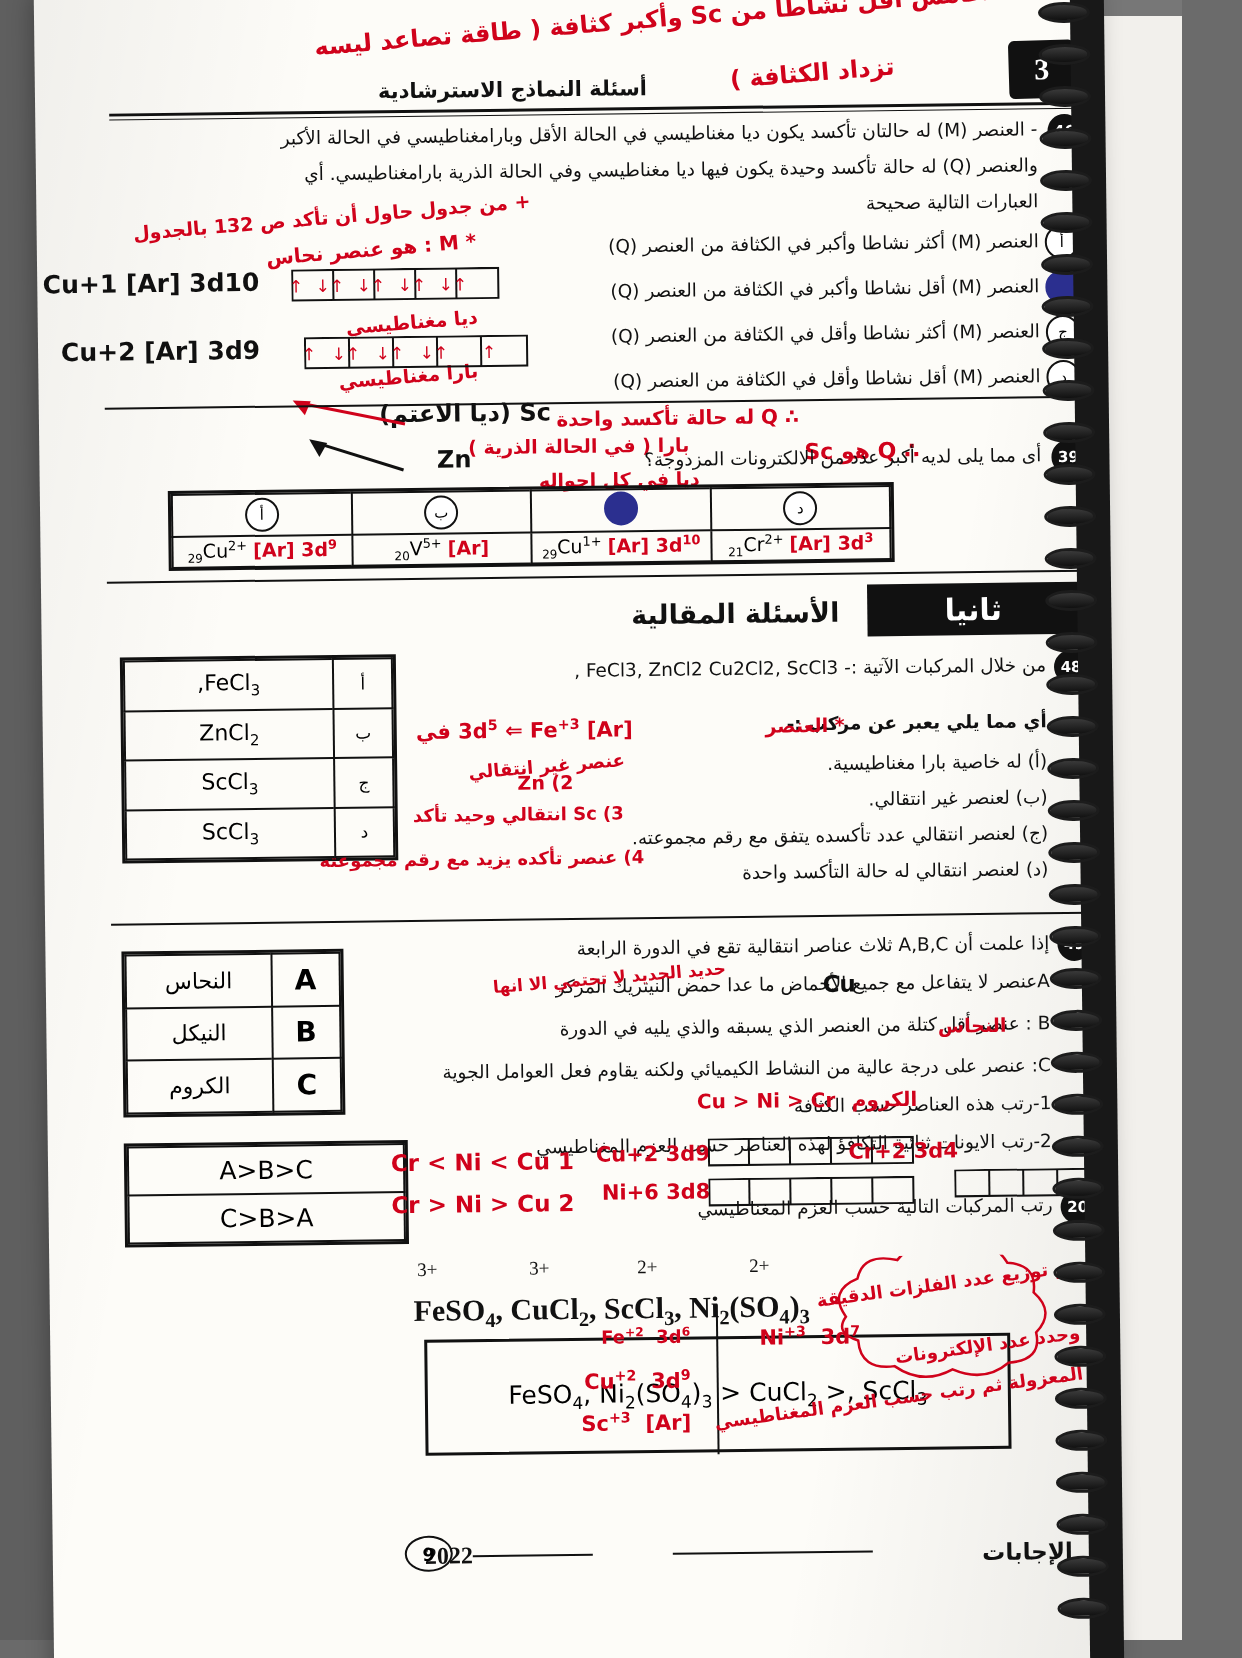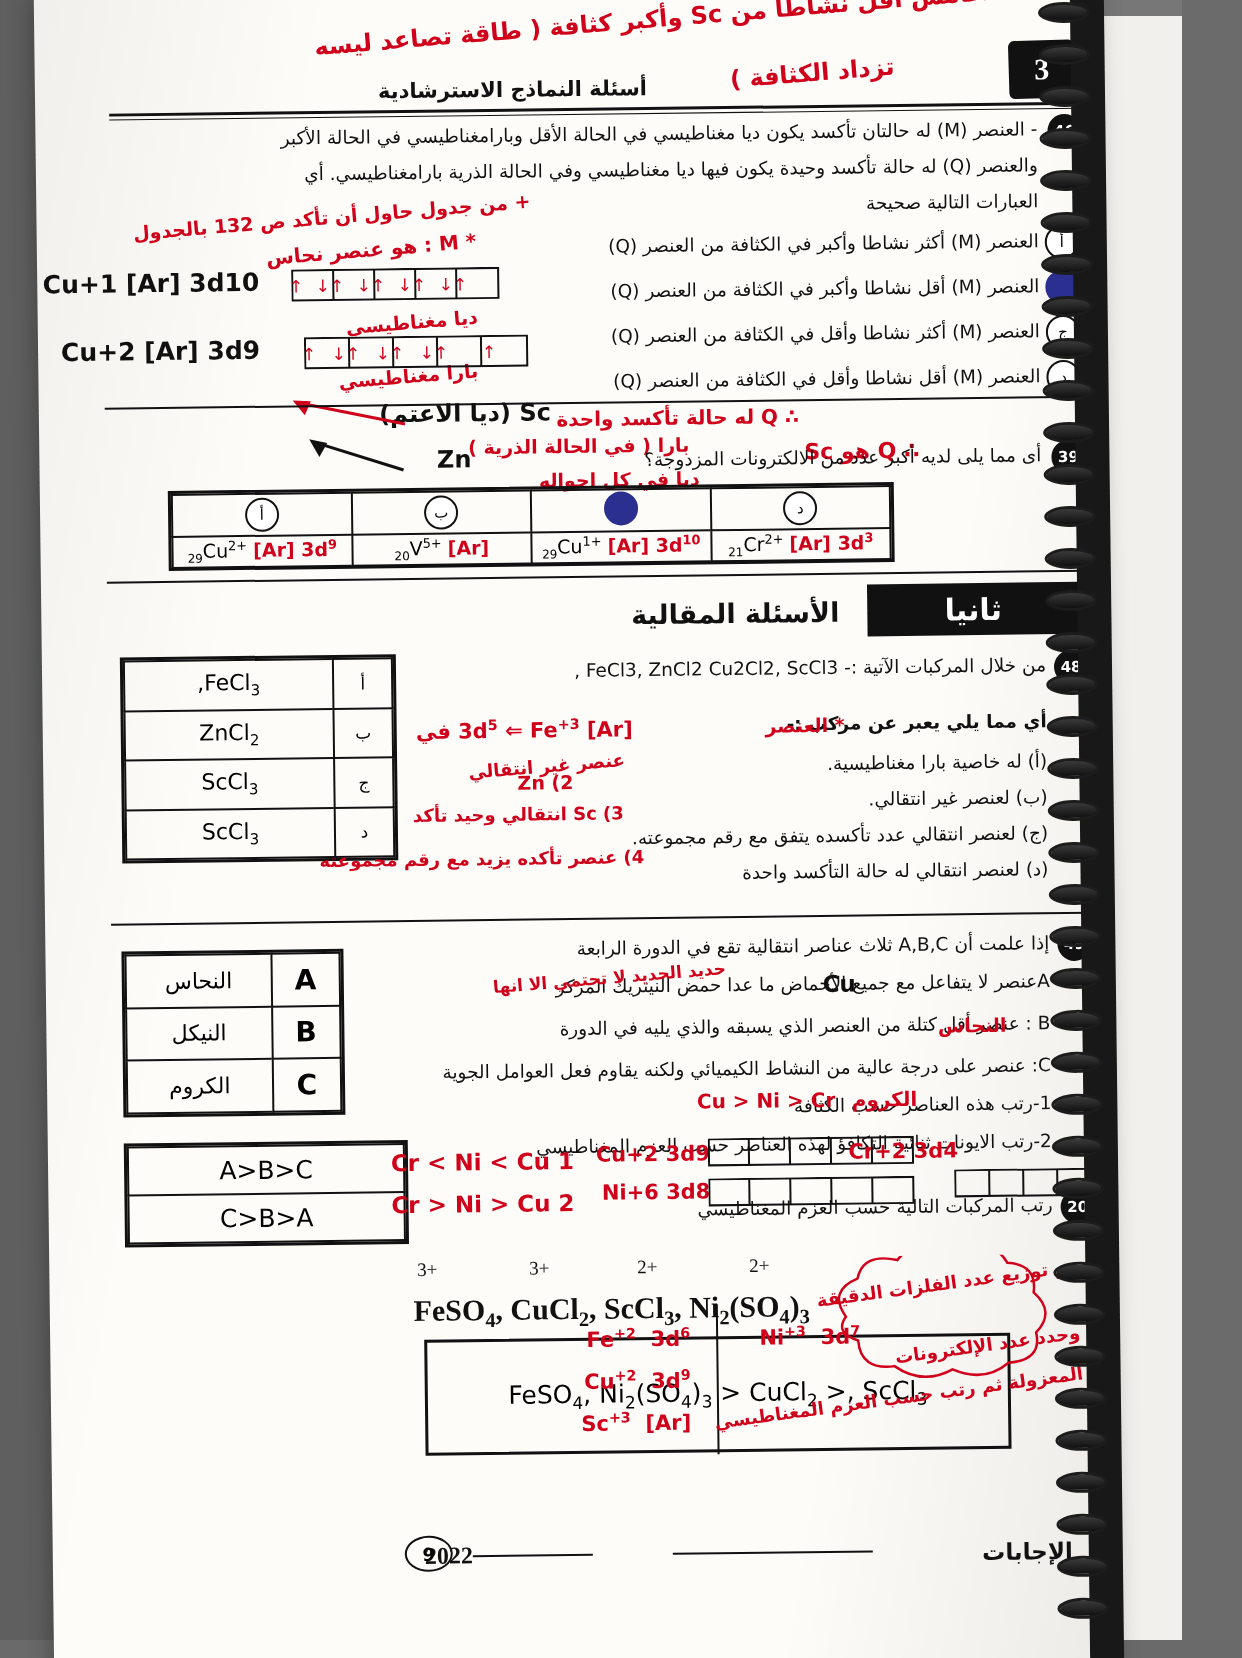--- a/index.html
+++ b/index.html
@@ -337,21 +337,21 @@
           <tbody>
             <tr>
               <td style="font-size:25px;border:none;">
         FeSO<sub>4</sub>, Ni<sub>2</sub>(SO<sub>4</sub>)<sub>3</sub>  &gt;  CuCl<sub>2</sub> &gt;, ScCl<sub>3</sub>
       </td>
             </tr>
           </tbody>
         </table>
     </div>
 
-    <div class="t hand" style="top:1336px;right:420px;font-size:21px;">Fe<sup>+2</sup>&nbsp; 3d<sup>6</sup></div>
+    <div class="t hand" style="top:1336px;right:420px;font-size:18px;">Fe<sup>+2</sup>&nbsp; 3d<sup>6</sup></div>
     <div class="t hand" style="top:1378px;right:420px;font-size:21px;">Cu<sup>+2</sup>&nbsp; 3d<sup>9</sup></div>
     <div class="t hand" style="top:1420px;right:420px;font-size:21px;">Sc<sup>+3</sup>&nbsp; [Ar]</div>
     <div class="t hand" style="top:1336px;right:250px;font-size:21px;">Ni<sup>+3</sup>&nbsp; 3d<sup>7</sup></div>
     <div class="sep" style="top:1318px;right:392px;width:2px;height:150px;"></div>
 
     <svg style="position:absolute;top:1272px;right:24px;" width="270" height="170">
       <path d="M30 60 q-18 -26 12 -38 q6 -26 40 -18 q22 -26 58 -10 q36 -14 52 14 q30 2 26 30 q22 20 2 40 q6 28 -28 30 q-24 20 -56 6 q-30 16 -58 -4 q-34 4 -36 -26 q-24 -8 -12 -24 z" fill="none" stroke="#d0021b" stroke-width="2.5"></path>
     </svg>
     <div class="t hand slant2" style="top:1286px;right:34px;font-size:18px;width:230;">تم توزيع عدد الفلزات الدقيقة</div>
     <div class="t hand slant2" style="top:1348px;right:30px;font-size:18px;">وحدد عدد الإلكترونات</div>

